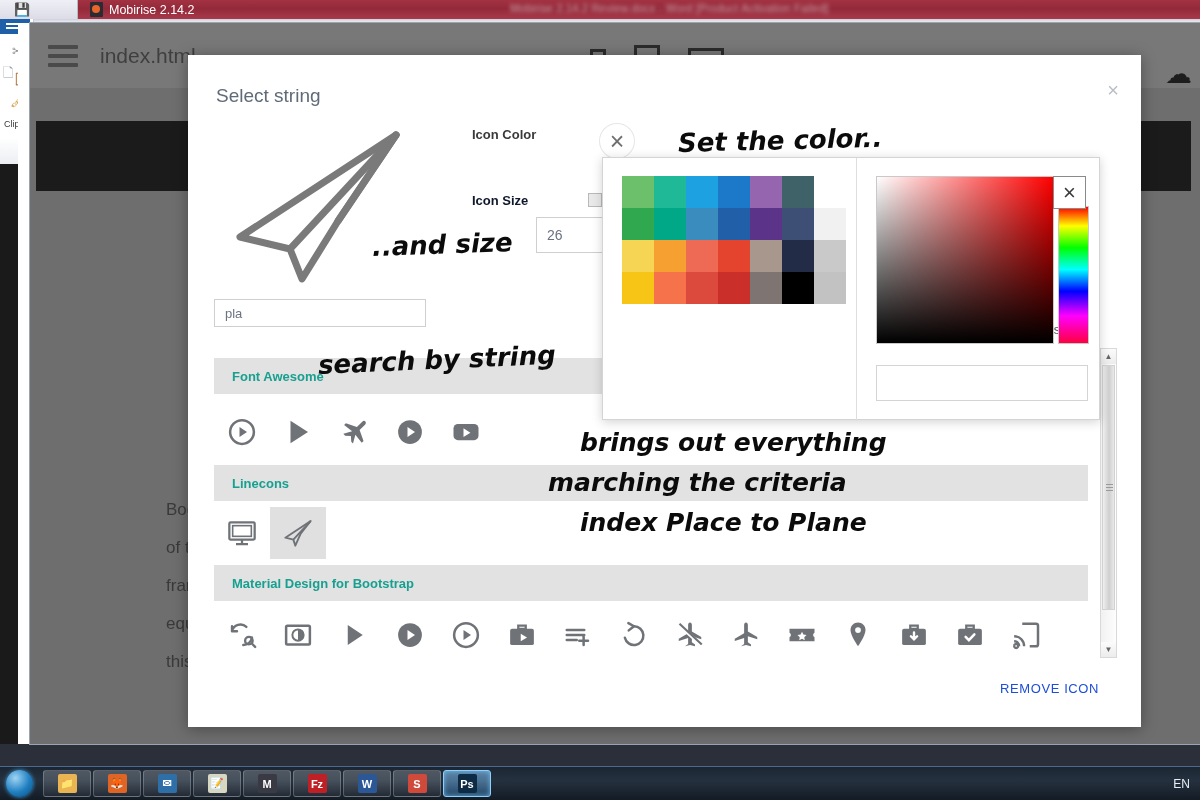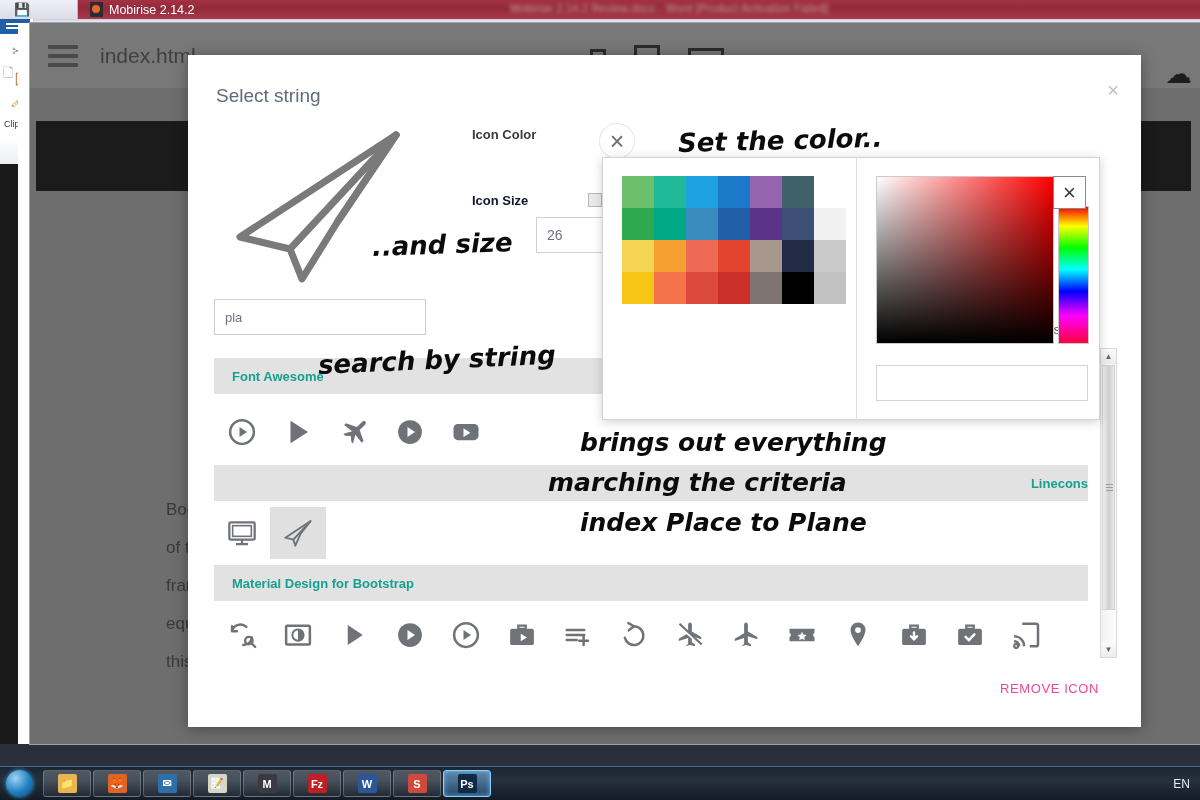--- a/index.html
+++ b/index.html
@@ -181,21 +181,21 @@
     position: absolute; left: 400px; top: 138px; width: 14px; height: 14px;
     border: 1px solid #b9b9b9; background: #e9e9e9;
   }
   #size-input {
     position: absolute; left: 348px; top: 162px; width: 75px; height: 36px;
     border: 1px solid #cfcfcf; background:#fff;
     font-size: 14px; color: #6b7280; padding-left: 10px;
     font-family: "Liberation Sans", sans-serif;
   }
   #search-input {
-    position: absolute; left: 26px; top: 244px; width: 212px; height: 36px;
+    position: absolute; left: 26px; top: 244px; width: 212px; height: 28px;
     border: 1px solid #cfcfcf; background:#fff;
     font-size: 13px; color: #6b7280; padding-left: 10px;
     font-family: "Liberation Sans", sans-serif;
   }
 
   .lib-header {
     position: absolute; left: 26px; width: 874px; height: 36px;
     background: #e2e2e2;
     display: flex; align-items: center; padding-left: 18px;
   }
@@ -238,21 +238,21 @@
   }
 
   #btn-insert {
     position: absolute; left: 673px; top: 613px; width: 122px; height: 40px;
     background: #12a394; color: #ffffff; border: none;
     font-size: 13px; letter-spacing: .6px; cursor: pointer;
     font-family: "Liberation Sans", sans-serif;
   }
   #btn-remove {
     position: absolute; left: 812px; top: 613px; height: 40px;
-    background: transparent; color: #ec4899; border: none;
+    background: transparent; color: #1d4ed8; border: none;
     font-size: 13px; letter-spacing: .6px; cursor: pointer;
     font-family: "Liberation Sans", sans-serif;
   }
 
   
   #color-popup {
     position: absolute; left: 602px; top: 157px; width: 498px; height: 263px;
     background: #ffffff; border: 1px solid #d4d4d4;
     box-shadow: 0 2px 10px rgba(0,0,0,0.18);
   }
@@ -470,21 +470,21 @@
         </svg>
     </div>
     <div class="icon-cell">
       <svg width="30" height="30" viewBox="0 0 24 24">
           <rect x="2" y="5.5" width="20" height="13" rx="3.5" fill="#6f7378"></rect>
           <path d="M10 9l5.5 3.5L10 16z" fill="#fff"></path>
         </svg>
     </div>
   </div>
 
-  <div class="lib-header" style="top:410px;justify-content:flex-end;">
+  <div class="lib-header" style="top:410px;">
     <span>Linecons</span>
   </div>
   <div class="icon-row" style="top:452px; height:52px;">
     <div class="icon-cell">
       <svg width="32" height="32" viewBox="0 0 24 24">
           <rect x="2.5" y="4" width="19" height="13" rx="1" fill="none" stroke="#6f7378" stroke-width="1.7"></rect>
           <rect x="5" y="6.5" width="14" height="8" fill="none" stroke="#6f7378" stroke-width="1.2"></rect>
           <path d="M12 17v3M7.5 20.3h9" stroke="#6f7378" stroke-width="1.7" fill="none"></path>
         </svg>
     </div>

